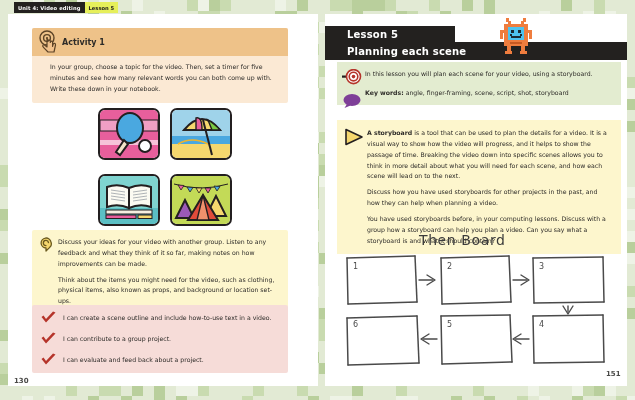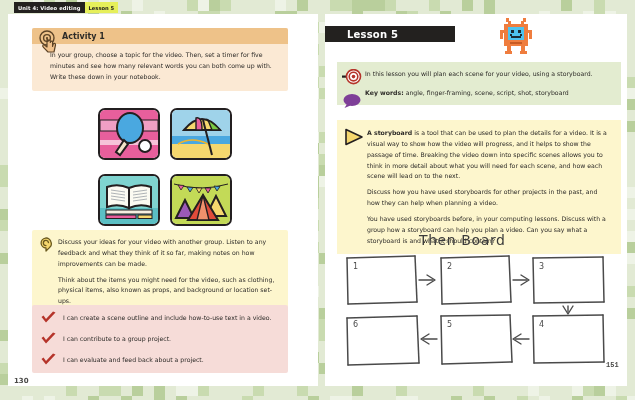--- a/index.html
+++ b/index.html
@@ -27,21 +27,21 @@
   #unit-tab .lesson{background:#e6ef5a;color:#23211f;font-size:5.2px;font-weight:bold;
      padding:0 4px;display:flex;align-items:center;}
 
   
   .bodytext{font-size:6.2px;line-height:1.75;color:#2d2b28;}
   .bodytext p{margin:0 0 5px 0;}
   .bodytext p:last-child{margin-bottom:0;}
 
   
   #activity-box{position:absolute;left:32px;top:28px;width:256px;background:#fbe9d4;border-radius:2px;}
-  #activity-head{background:#eec289;height:16px;display:flex;align-items:center;padding-left:30px;border-radius:2px 2px 0 0;}
+  #activity-head{background:#eec289;height:28px;display:flex;align-items:center;padding-left:30px;border-radius:2px 2px 0 0;}
   #activity-head .t{font-size:8px;font-weight:bold;color:#2d2b28;}
   #activity-icon{position:absolute;left:5px;top:2px;width:24px;height:26px;}
   #activity-body{padding:6px 10px 8px 18px;}
 
   
   #topic-icons{position:absolute;left:98px;top:108px;width:130px;}
   .tgrid{display:grid;grid-template-columns:58px 58px;grid-gap:14px 14px;}
   .ticon{width:58px;height:48px;border:2.2px solid #231f20;border-radius:7px;overflow:hidden;position:relative;background:#fff;}
 
   
@@ -71,21 +71,21 @@
 
   #storyboard-box{position:absolute;left:337px;top:120px;width:284px;background:#fdf6cd;padding:8px 10px 8px 30px;box-sizing:border-box;}
   #triangle-icon{position:absolute;left:7px;top:8px;width:20px;height:18px;}
 
   #sb-draw{position:absolute;left:337px;top:232px;width:284px;height:140px;}
   #sb-title{position:absolute;left:82px;top:0px;font-family:"DejaVu Sans", sans-serif;
       font-size:14px;color:#3b3b3b;letter-spacing:.6px;}
 
   .pagenum{position:absolute;font-size:7px;color:#4a4a48;font-weight:bold;}
   #pn-left{left:14px;top:377px;}
-  #pn-right{left:606px;top:361px;font-family:Liberation Mono, monospace;}
+  #pn-right{left:606px;top:370px;}
 </style>
 </head>
 <body>
 
 <div id="bg">
     <div class="px light" style="left: 33px; top: 0px; width: 11px; height: 11px;"></div>
     <div class="px" style="left: 44px; top: 0px; width: 11px; height: 11px;"></div>
     <div class="px dark" style="left: 66px; top: 0px; width: 11px; height: 11px;"></div>
     <div class="px light" style="left: 77px; top: 0px; width: 11px; height: 11px;"></div>
     <div class="px light" style="left: 99px; top: 0px; width: 11px; height: 11px;"></div>
@@ -1043,20 +1043,21 @@
   <rect x="13" y="12" width="3" height="3" fill="#1b2b33"></rect>
   <rect x="20" y="12" width="3" height="3" fill="#1b2b33"></rect>
   <rect x="13" y="18" width="10" height="2" fill="#1b2b33"></rect>
   <rect x="12" y="16" width="2" height="2" fill="#1b2b33"></rect>
   <rect x="22" y="16" width="2" height="2" fill="#1b2b33"></rect>
   <rect x="12" y="24" width="12" height="2" fill="#c85a22"></rect>
 </svg>
 
 <div id="lesson-banner">
   <div class="bar1">Lesson 5</div>
+  <div class="bar2">Planning each scene</div>
 </div>
 
 <div id="objective-box">
   <svg id="target-icon" viewBox="0 0 20 16">
     <rect x="0" y="6.5" width="5" height="2.2" fill="#231f20"></rect>
     <circle cx="11.5" cy="7.6" r="7" fill="#fff" stroke="#b5342a" stroke-width="1.6"></circle>
     <circle cx="11.5" cy="7.6" r="4.3" fill="#fff" stroke="#b5342a" stroke-width="1.6"></circle>
     <circle cx="11.5" cy="7.6" r="1.8" fill="#b5342a"></circle>
   </svg>
   <div class="kw">In this lesson you will plan each scene for your video, using a storyboard.</div>

